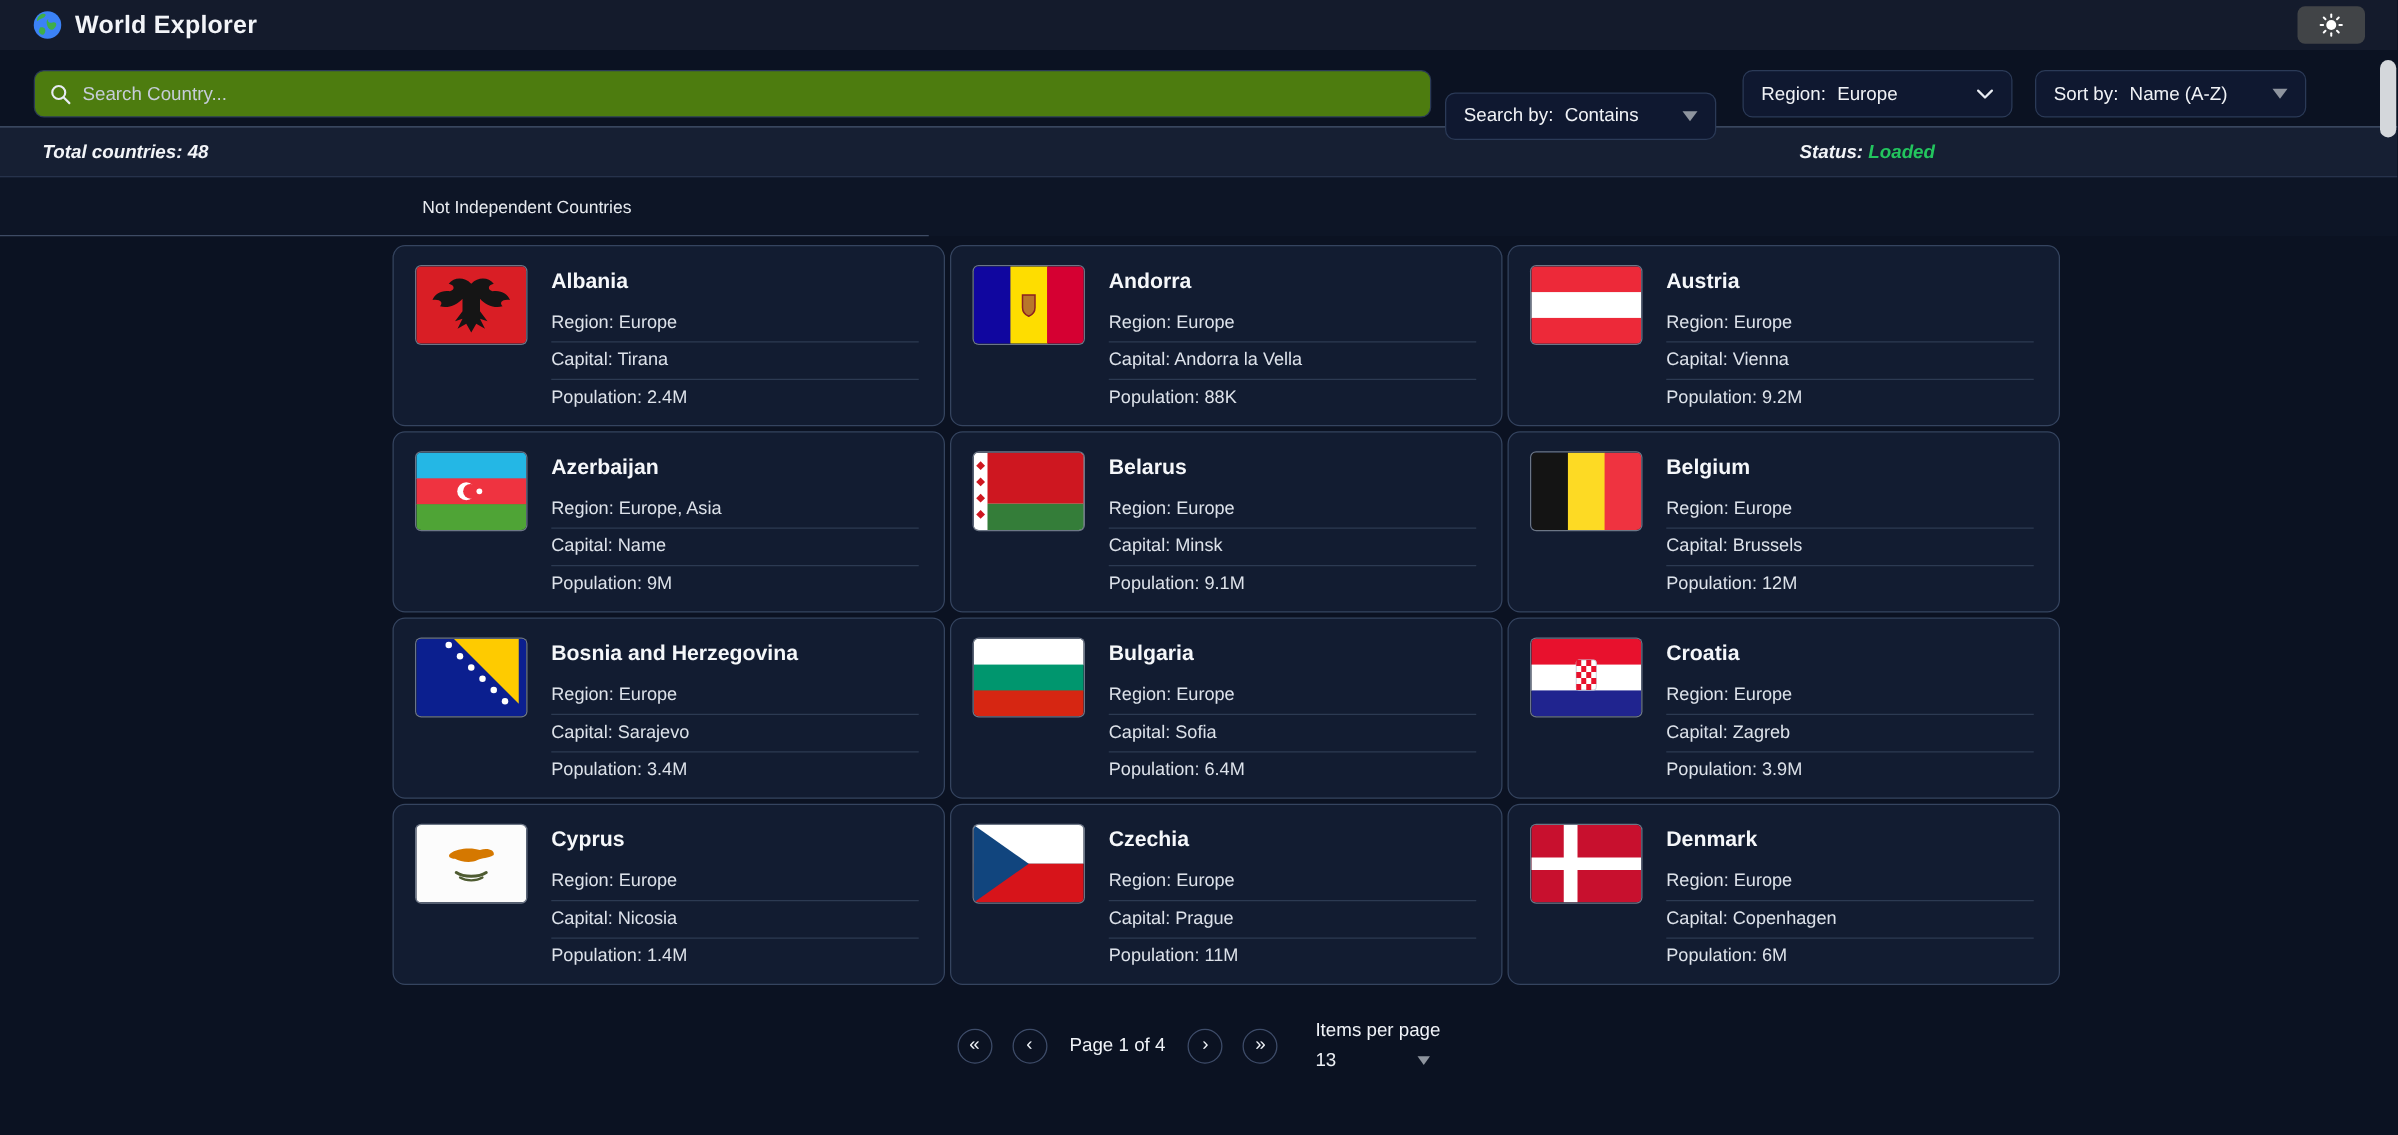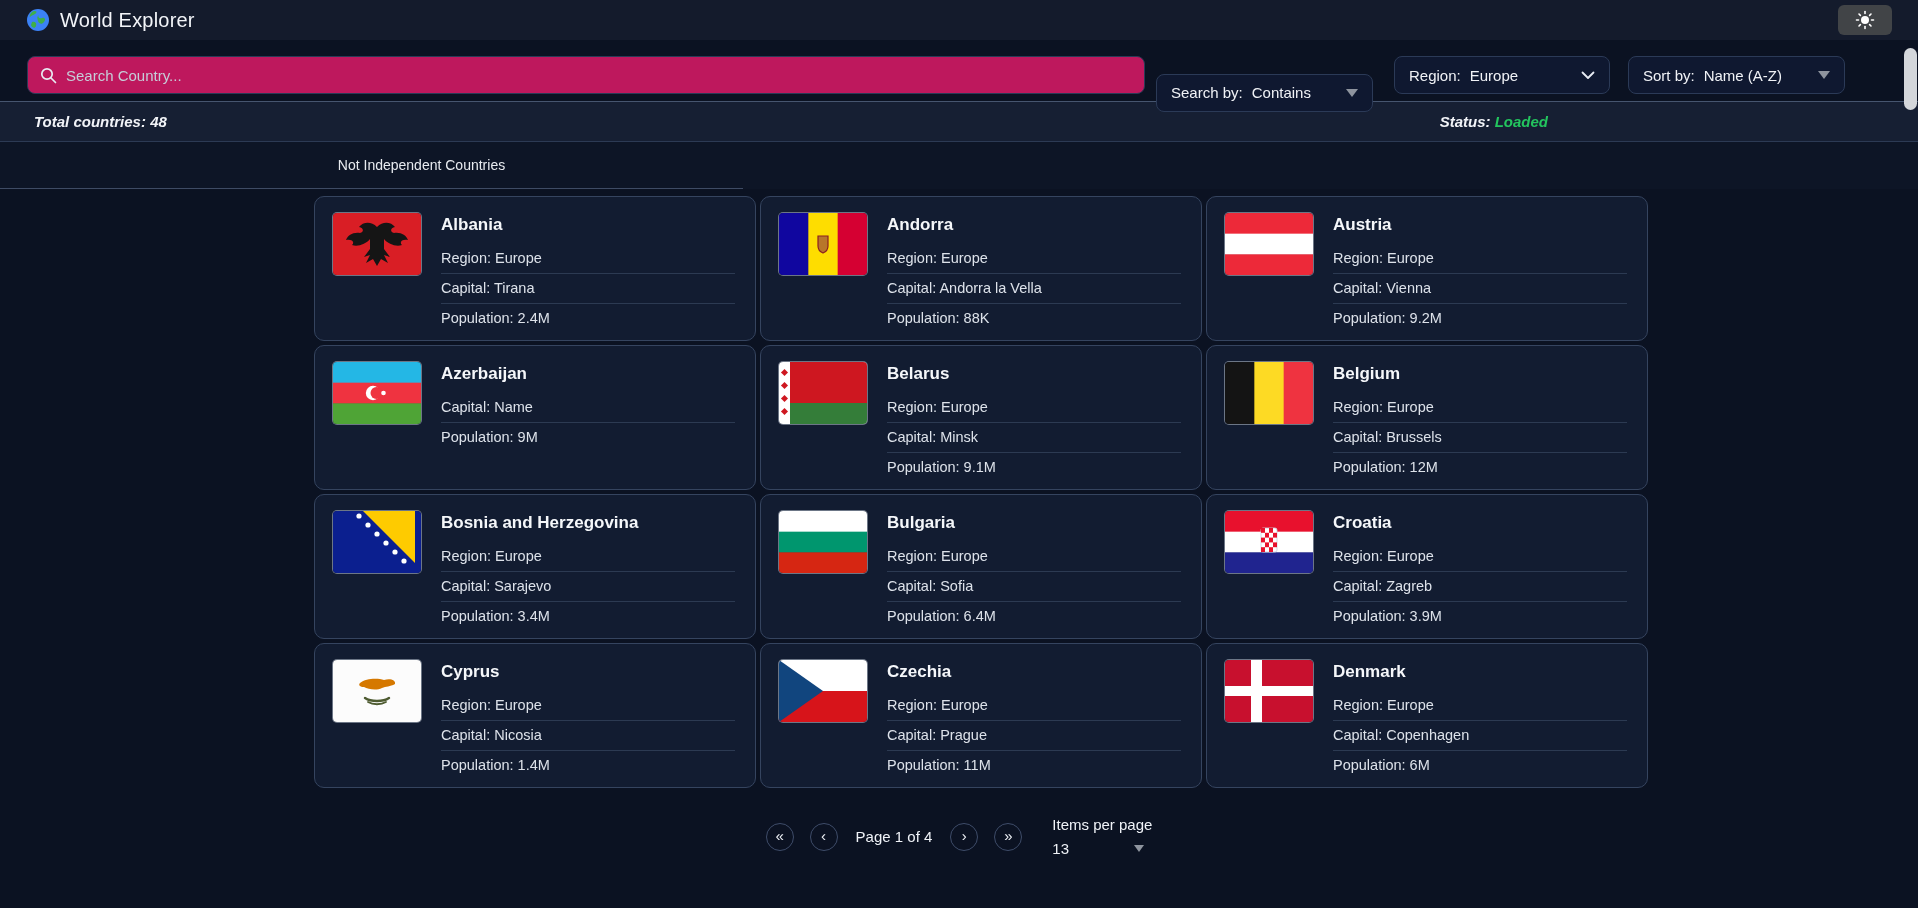--- a/index.html
+++ b/index.html
@@ -7,30 +7,30 @@
   body {
     font-family:"Liberation Sans","DejaVu Sans",sans-serif;
     background:#0b1222; color:#f2f4f8;
   }
   
   .header{
     height:40px; background:#141b2c; display:flex; align-items:center;
     padding:0 26px; position:relative;
   }
   .globe{ width:24px; height:24px; margin-right:10px; }
-  .app-title{ font-size:20px; font-weight:400; letter-spacing:.2px; }
+  .app-title{ font-size:20px; font-weight:700; letter-spacing:.2px; }
   .theme-btn{
     position:absolute; right:26px; top:5px; width:54px; height:30px;
     background:#414447; border:none; border-radius:6px; cursor:pointer;
     display:flex; align-items:center; justify-content:center;
   }
   
   .controls{ display:flex; align-items:center; padding:14px 0 0 27px; height:56px; }
   .search-box{
-    width:1118px; height:38px; background:#be185d; border:1px solid #2b3a57;
+    width:1118px; height:38px; background:#4d7c0f; border:1px solid #2b3a57;
     border-radius:8px; display:flex; align-items:center; padding:0 12px; gap:9px;
   }
   .search-box input{
     flex:1; background:transparent; border:none; outline:none;
     color:#e8ecf3; font-size:15px; font-family:inherit;
   }
   .search-box input::placeholder{ color:#c6cdd8; opacity:1; }
   .dropdown{
     height:38px; background:#0f1830; border:1px solid #2b3a57; border-radius:8px;
     display:flex; align-items:center; padding:0 14px; font-size:15px; cursor:pointer;
@@ -234,20 +234,21 @@
           <rect x="0" y="0" width="88" height="21.166666666666668" fill="#24b7e5"></rect>
           <rect x="0" y="20.666666666666668" width="88" height="21.166666666666668" fill="#ef3340"></rect>
           <rect x="0" y="41.333333333333336" width="88" height="21.166666666666668" fill="#4fa436"></rect>
           <circle cx="40" cy="31" r="7.2" fill="#ffffff"></circle>
           <circle cx="43.4" cy="31" r="5.9" fill="#ef3340"></circle>
           <circle cx="50.5" cy="31" r="2.3" fill="#ffffff"></circle>
         </svg>
       </div>
     <div class="card-body">
       <div class="card-title">Azerbaijan</div>
+      <div class="info-row sep">Region: Europe, Asia</div>
       <div class="info-row sep">Capital: Name</div>
       <div class="info-row">Population: 9M</div>
     </div>
   </div>
 
   <div class="card">
     <div class="flag">
         <svg width="88" height="62" viewBox="0 0 88 62">
           <rect width="88" height="62" fill="#ffffff"></rect>
           <rect x="11" y="0" width="77" height="41" fill="#ce1720"></rect>

